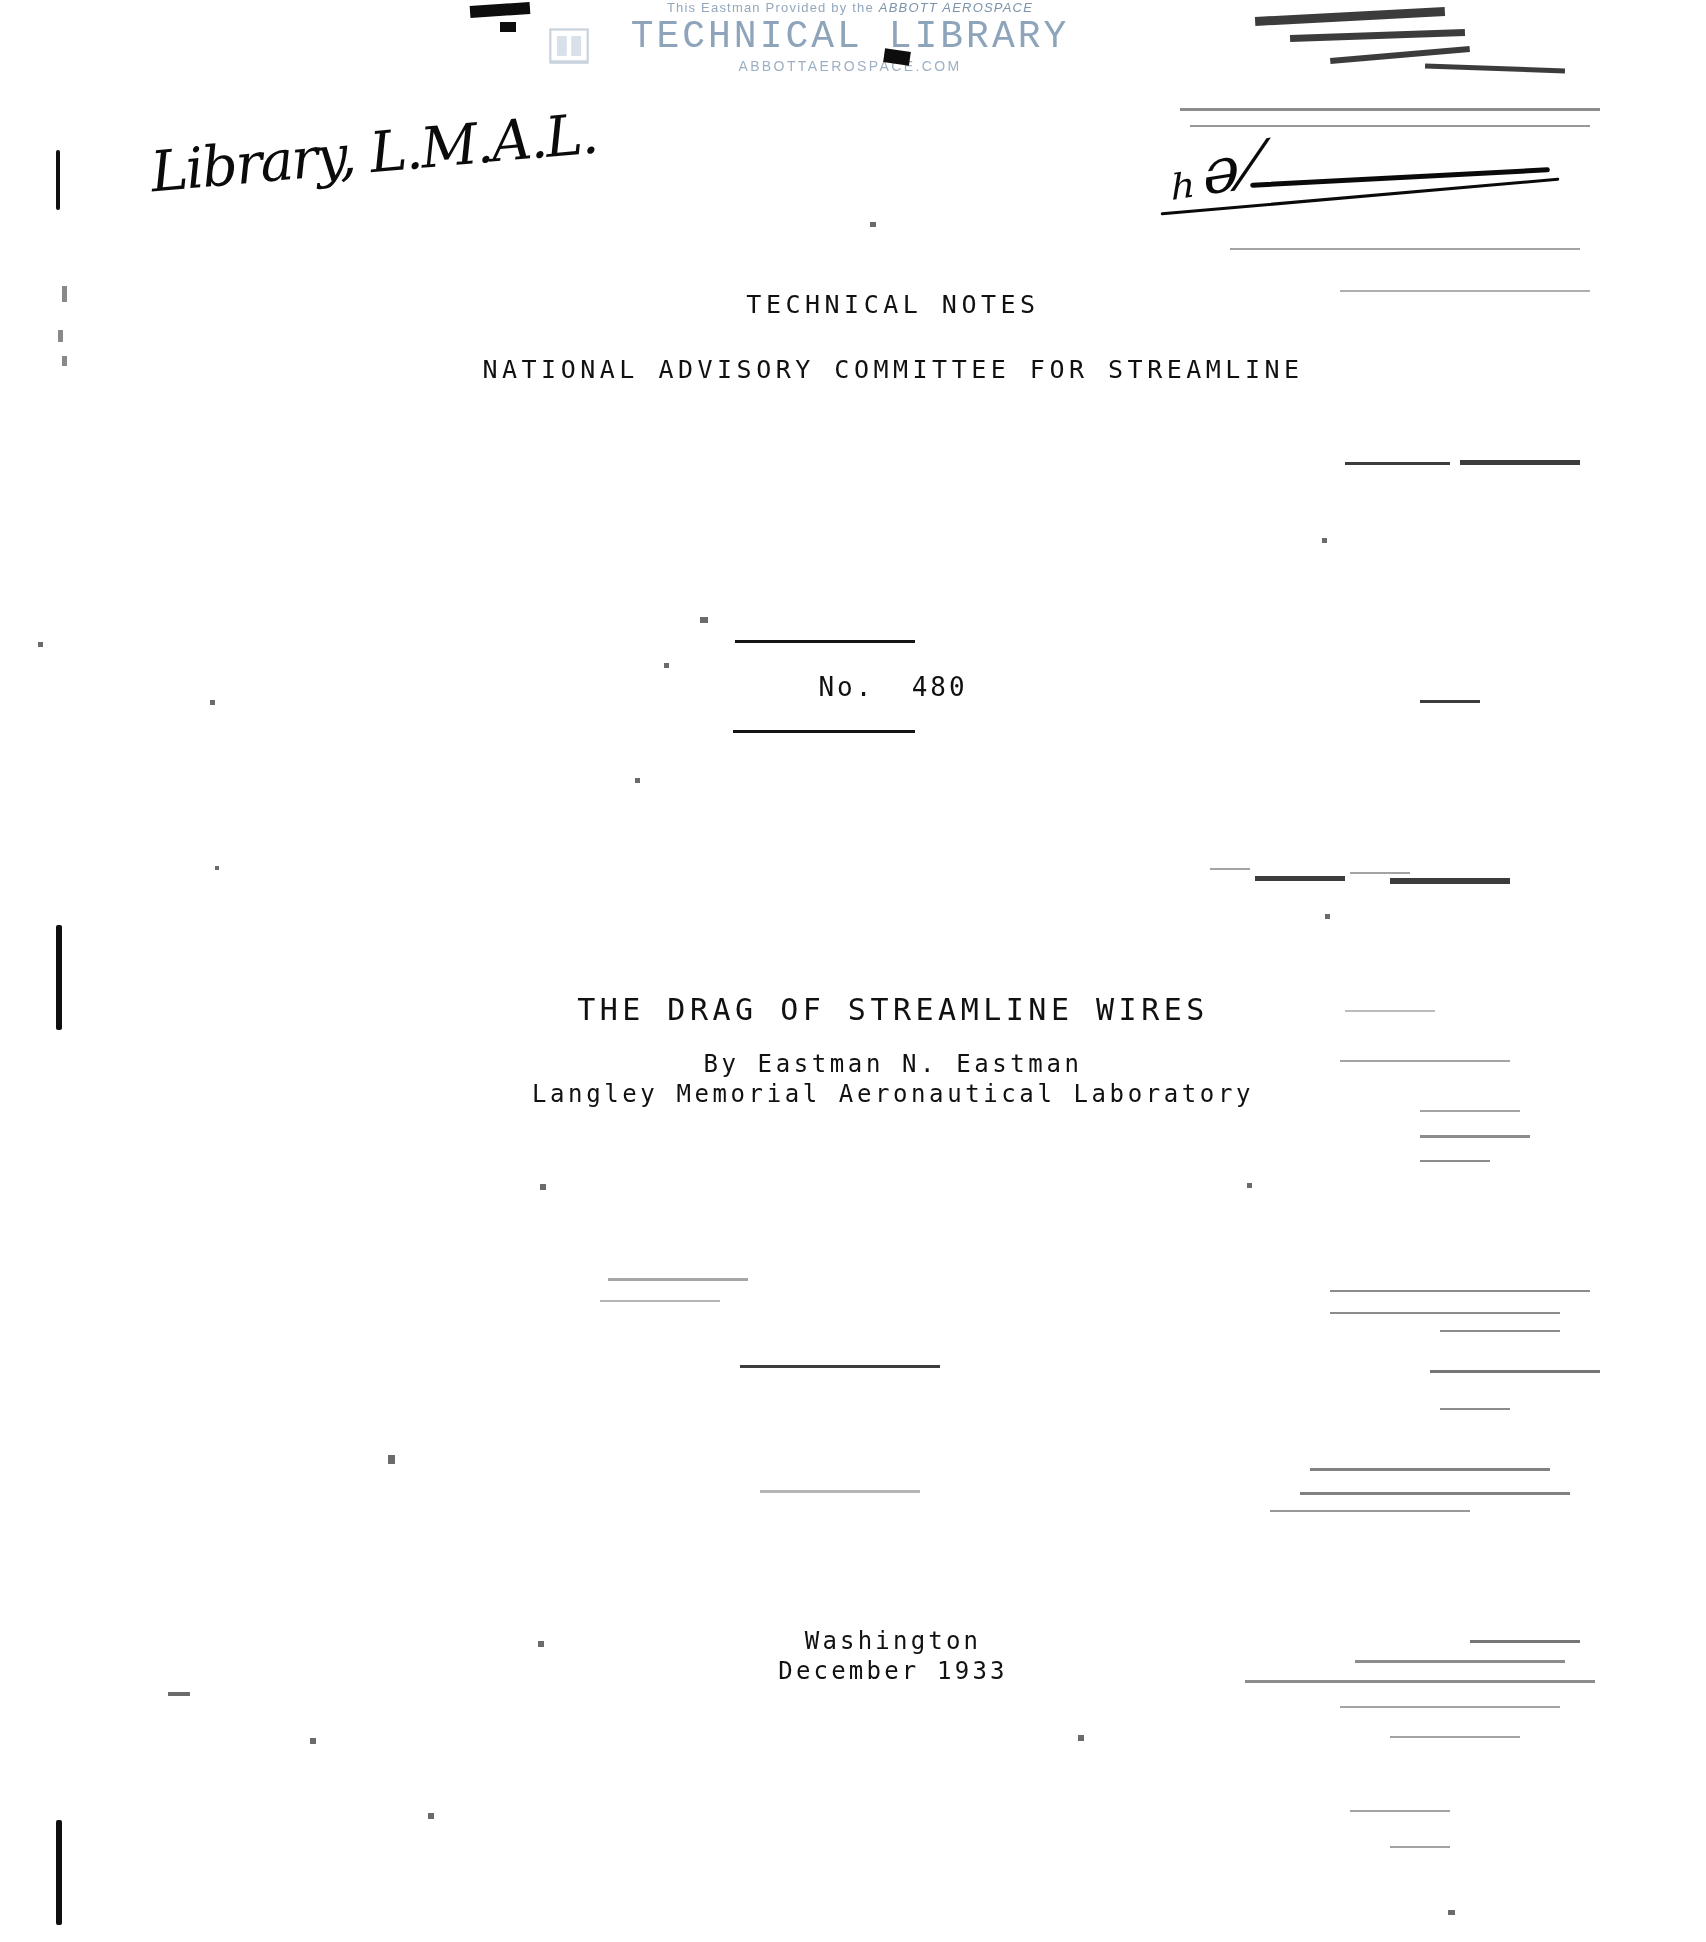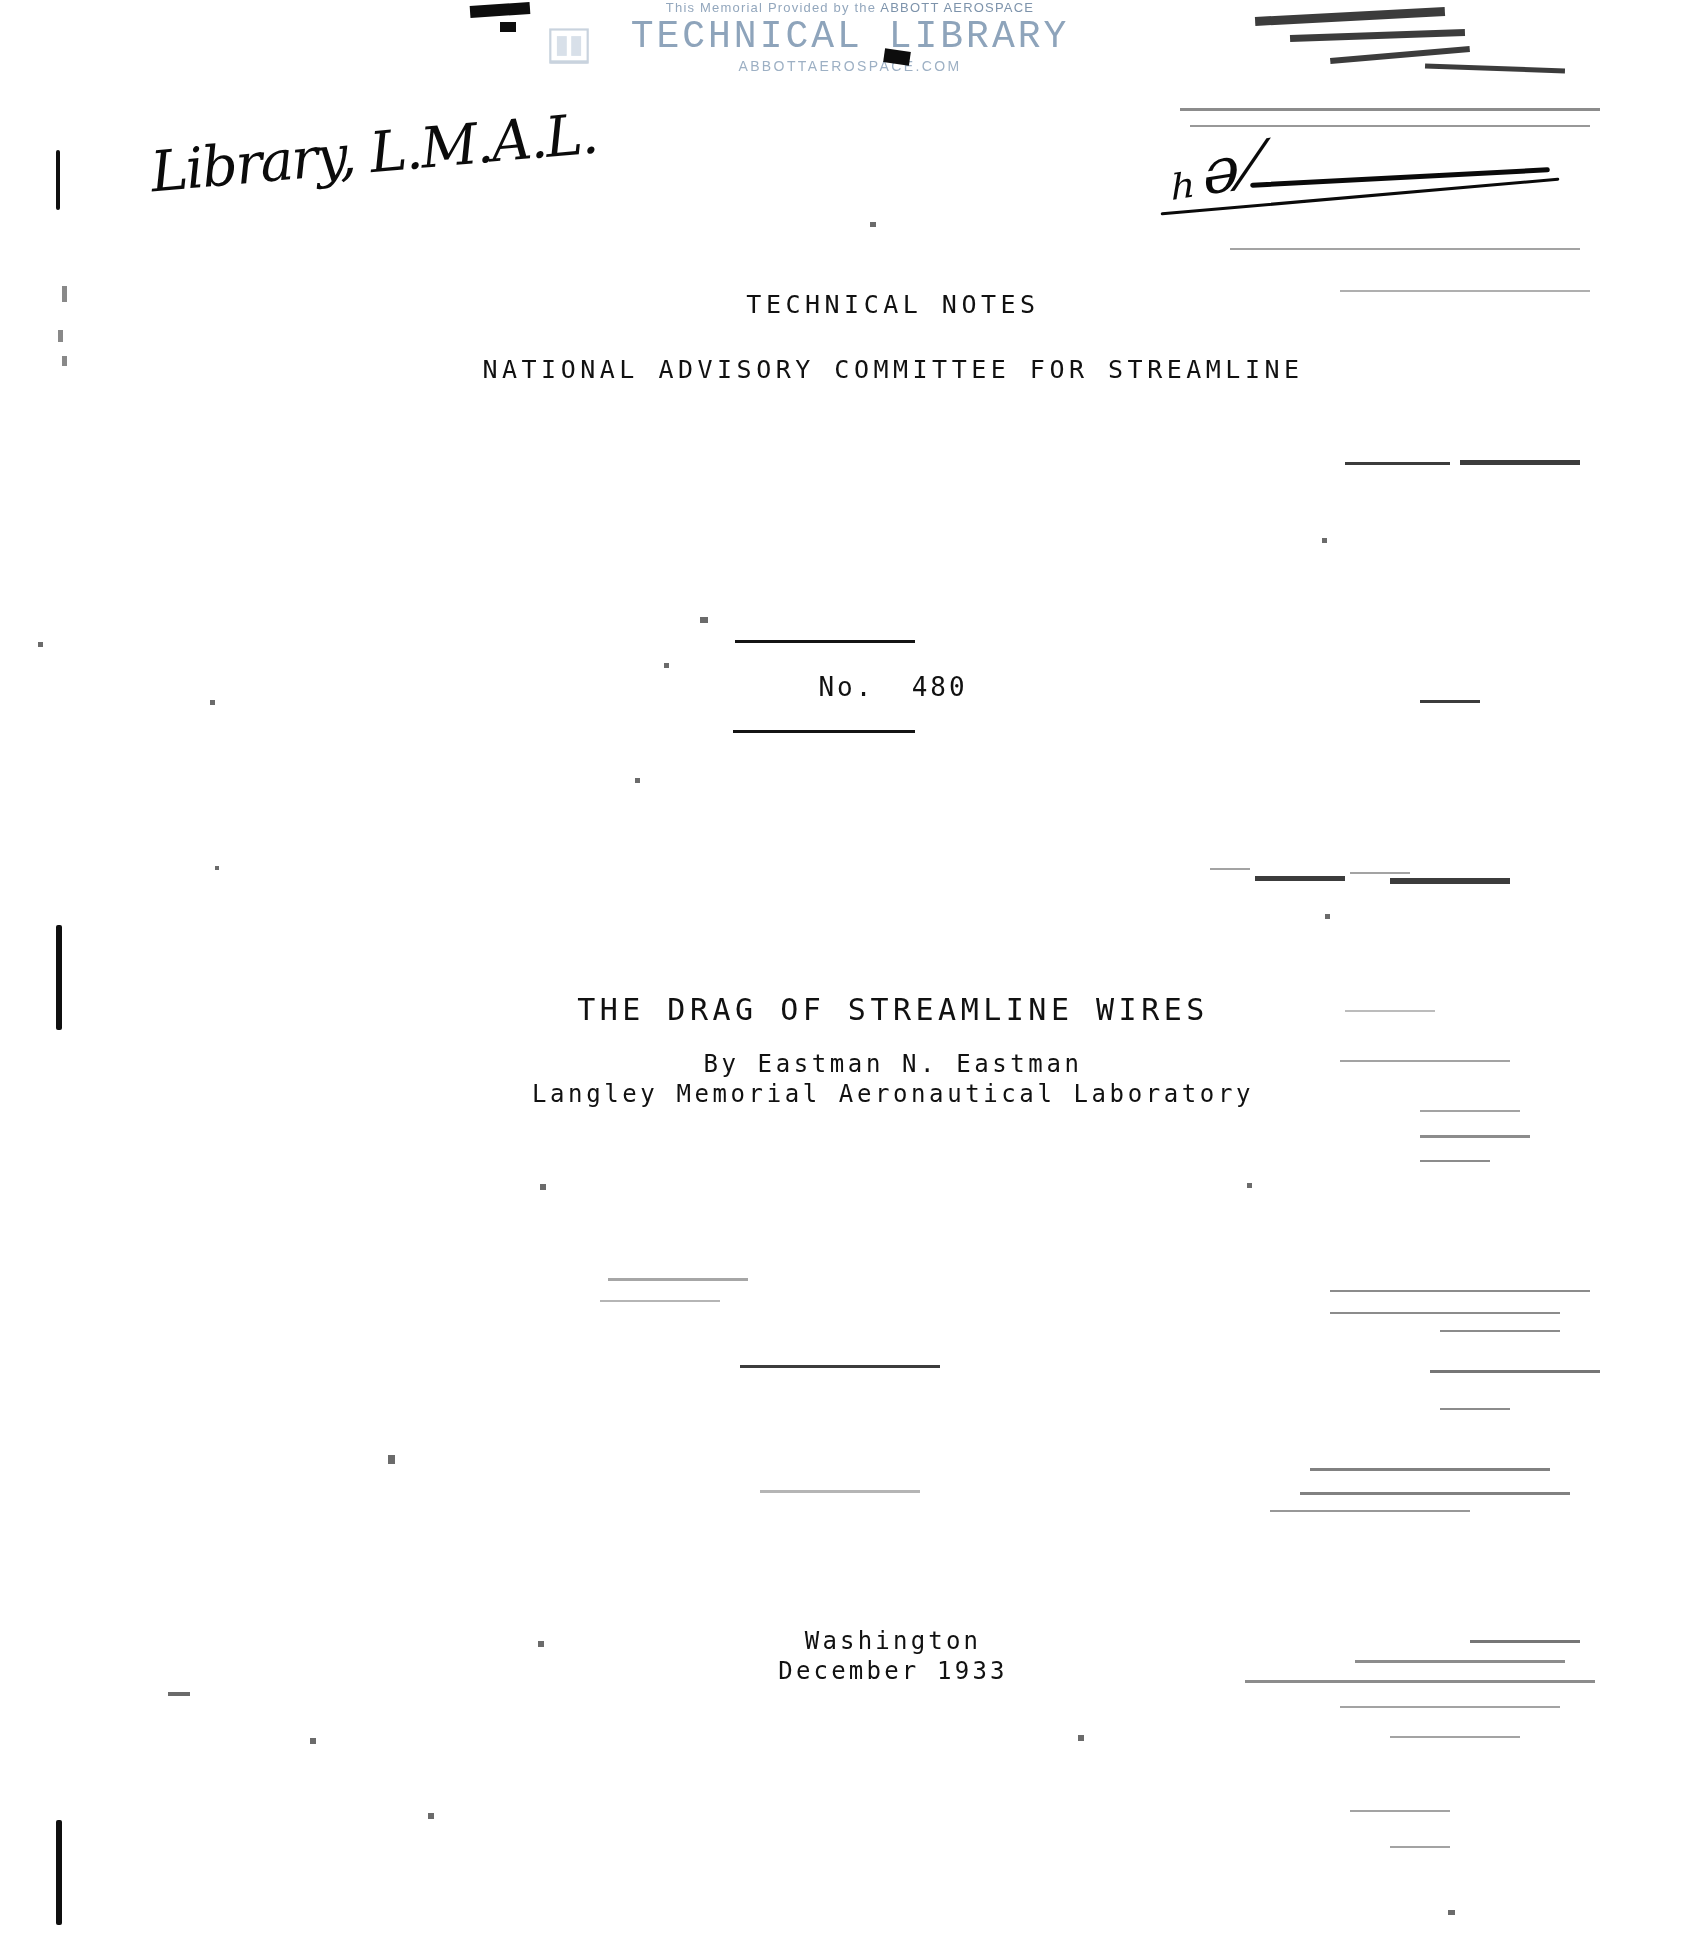--- a/index.html
+++ b/index.html
@@ -25,21 +25,21 @@
     text-align: center;
     pointer-events: none;
   }
   .wm-line1 {
     font-family: "Liberation Sans", sans-serif;
     font-size: 13px;
     letter-spacing: 1.2px;
     color: #93a7bd;
     white-space: nowrap;
   }
-  .wm-line1 .wm-strong { color: #7d93ab; }
+  .wm-line1 .wm-strong { color: #7d93ab; font-style: italic; }
   .wm-title {
     font-family: Liberation Mono, monospace;
     font-size: 38px;
     letter-spacing: 3px;
     color: #8ea4bb;
     line-height: 1.05;
     margin-top: 2px;
     white-space: nowrap;
   }
   .wm-sub {
@@ -195,21 +195,21 @@
 </head>
 <body>
 
 <div class="watermark">
   <svg class="wm-logo" viewBox="0 0 40 40">
     <rect x="3" y="5" width="34" height="30" fill="none" stroke="#9db0c4" stroke-width="2"></rect>
     <rect x="9" y="11" width="9" height="18" fill="#b9c8d8"></rect>
     <rect x="22" y="11" width="9" height="18" fill="#b9c8d8"></rect>
     <rect x="3" y="33" width="34" height="3" fill="#9db0c4"></rect>
   </svg>
-  <div class="wm-line1"><span>This Memorial Provided by the</span> <span class="wm-strong">ABBOTT AEROSPACE</span></div>
+  <div class="wm-line1"><span>This Eastman Provided by the</span> <span class="wm-strong">ABBOTT AEROSPACE</span></div>
   <div class="wm-title">TECHNICAL LIBRARY</div>
   <div class="wm-sub">ABBOTTAEROSPACE.COM</div>
 </div>
 
 <div class="handwriting">Library, L.M.A.L.</div>
 <div class="signature">ₕ ə ⁄</div>
 <div class="sig-stroke"></div>
 <div class="sig-stroke2"></div>
 
 <div class="doc-text t-notes">TECHNICAL NOTES</div>

